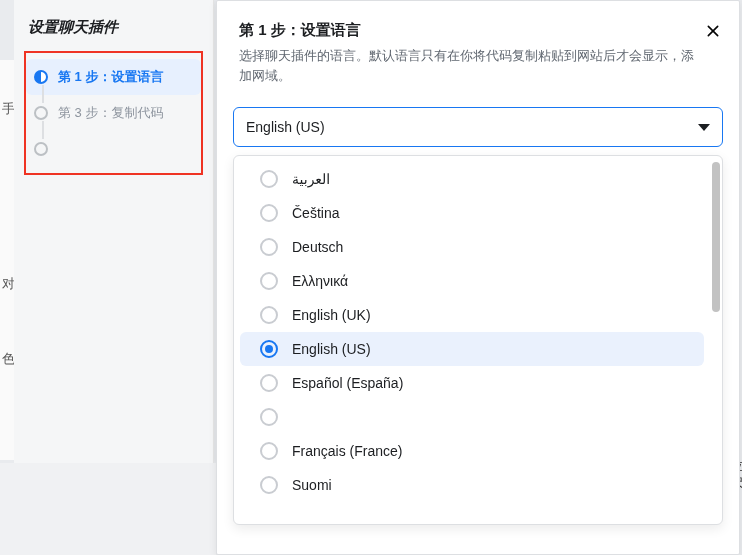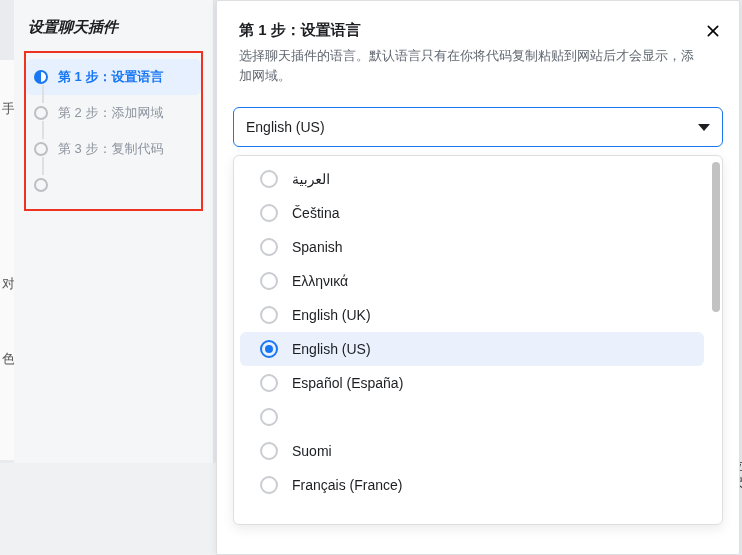--- a/index.html
+++ b/index.html
@@ -56,25 +56,20 @@
 <div class="sidebar">
   <div class="sidebar-title">设置聊天插件</div>
   <div class="steps-wrap">
     <div class="step active">
       <span class="step-circle"></span>
       <span>第 1 步：设置语言</span>
       <span class="step-connector"></span>
     </div>
     <div class="step">
       <span class="step-circle"></span>
-      <span>第 2 步：添加网域</span>
-      <span class="step-connector"></span>
-    </div>
-    <div class="step">
-      <span class="step-circle"></span>
       <span>第 3 步：复制代码</span>
       <span class="step-connector"></span>
     </div>
     <div class="step">
       <span class="step-circle"></span>
 
     </div>
   </div>
 </div>
 
@@ -105,21 +100,21 @@
         <div class="option">
           <span class="radio"></span>
           <span>العربية</span>
         </div>
         <div class="option">
           <span class="radio"></span>
           <span>Čeština</span>
         </div>
         <div class="option">
           <span class="radio"></span>
-          <span>Spanish</span>
+          <span>Deutsch</span>
         </div>
         <div class="option">
           <span class="radio"></span>
           <span>Ελληνικά</span>
         </div>
         <div class="option">
           <span class="radio"></span>
           <span>English (UK)</span>
         </div>
         <div class="option selected">
@@ -128,24 +123,24 @@
         </div>
         <div class="option">
           <span class="radio"></span>
           <span>Español (España)</span>
         </div>
         <div class="option">
           <span class="radio"></span>
         </div>
         <div class="option">
           <span class="radio"></span>
-          <span>Suomi</span>
+          <span>Français (France)</span>
         </div>
         <div class="option">
           <span class="radio"></span>
-          <span>Français (France)</span>
+          <span>Suomi</span>
         </div>
       </div>
     <div class="scrollbar-track">
       <div class="scrollbar-thumb"></div>
     </div>
   </div>
 </div>
 
 </body></html>

